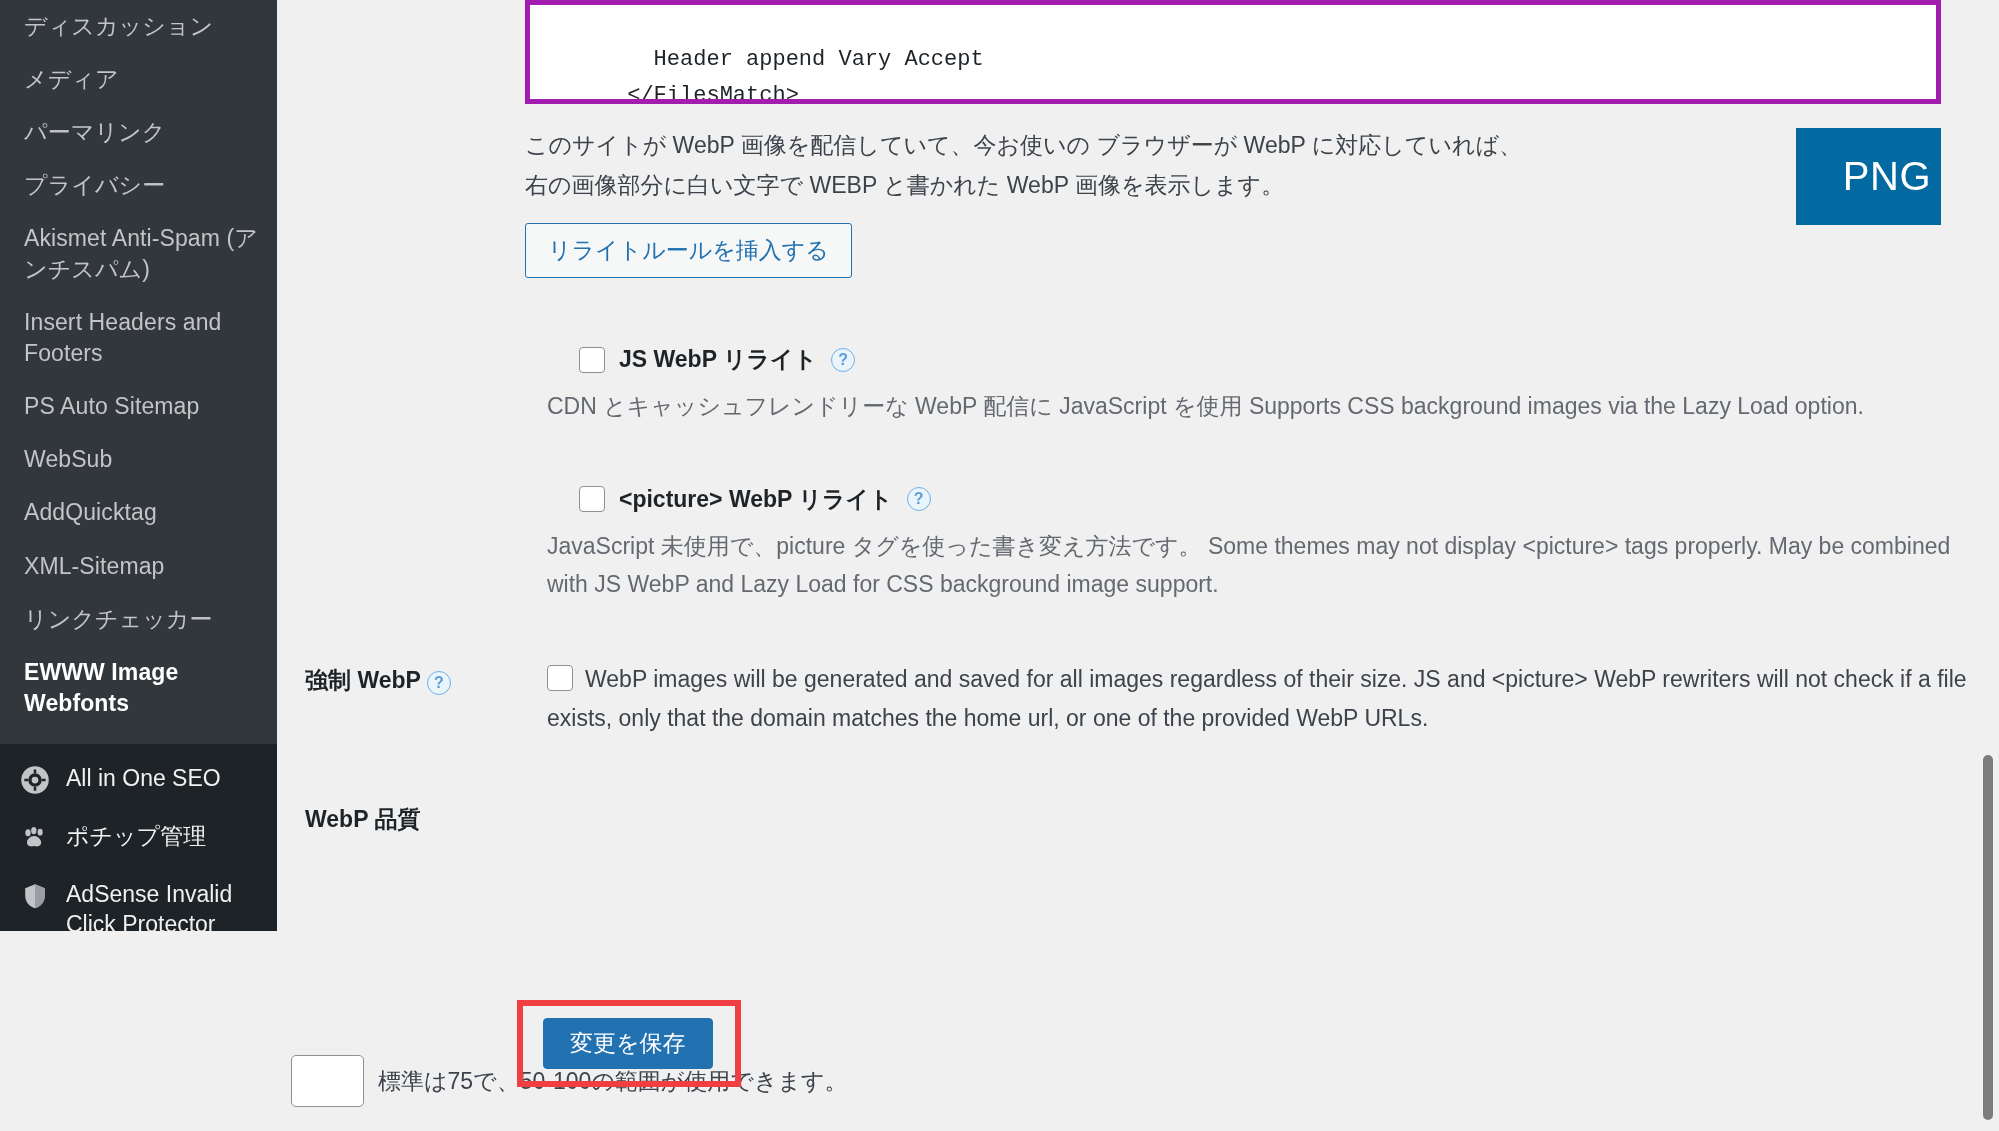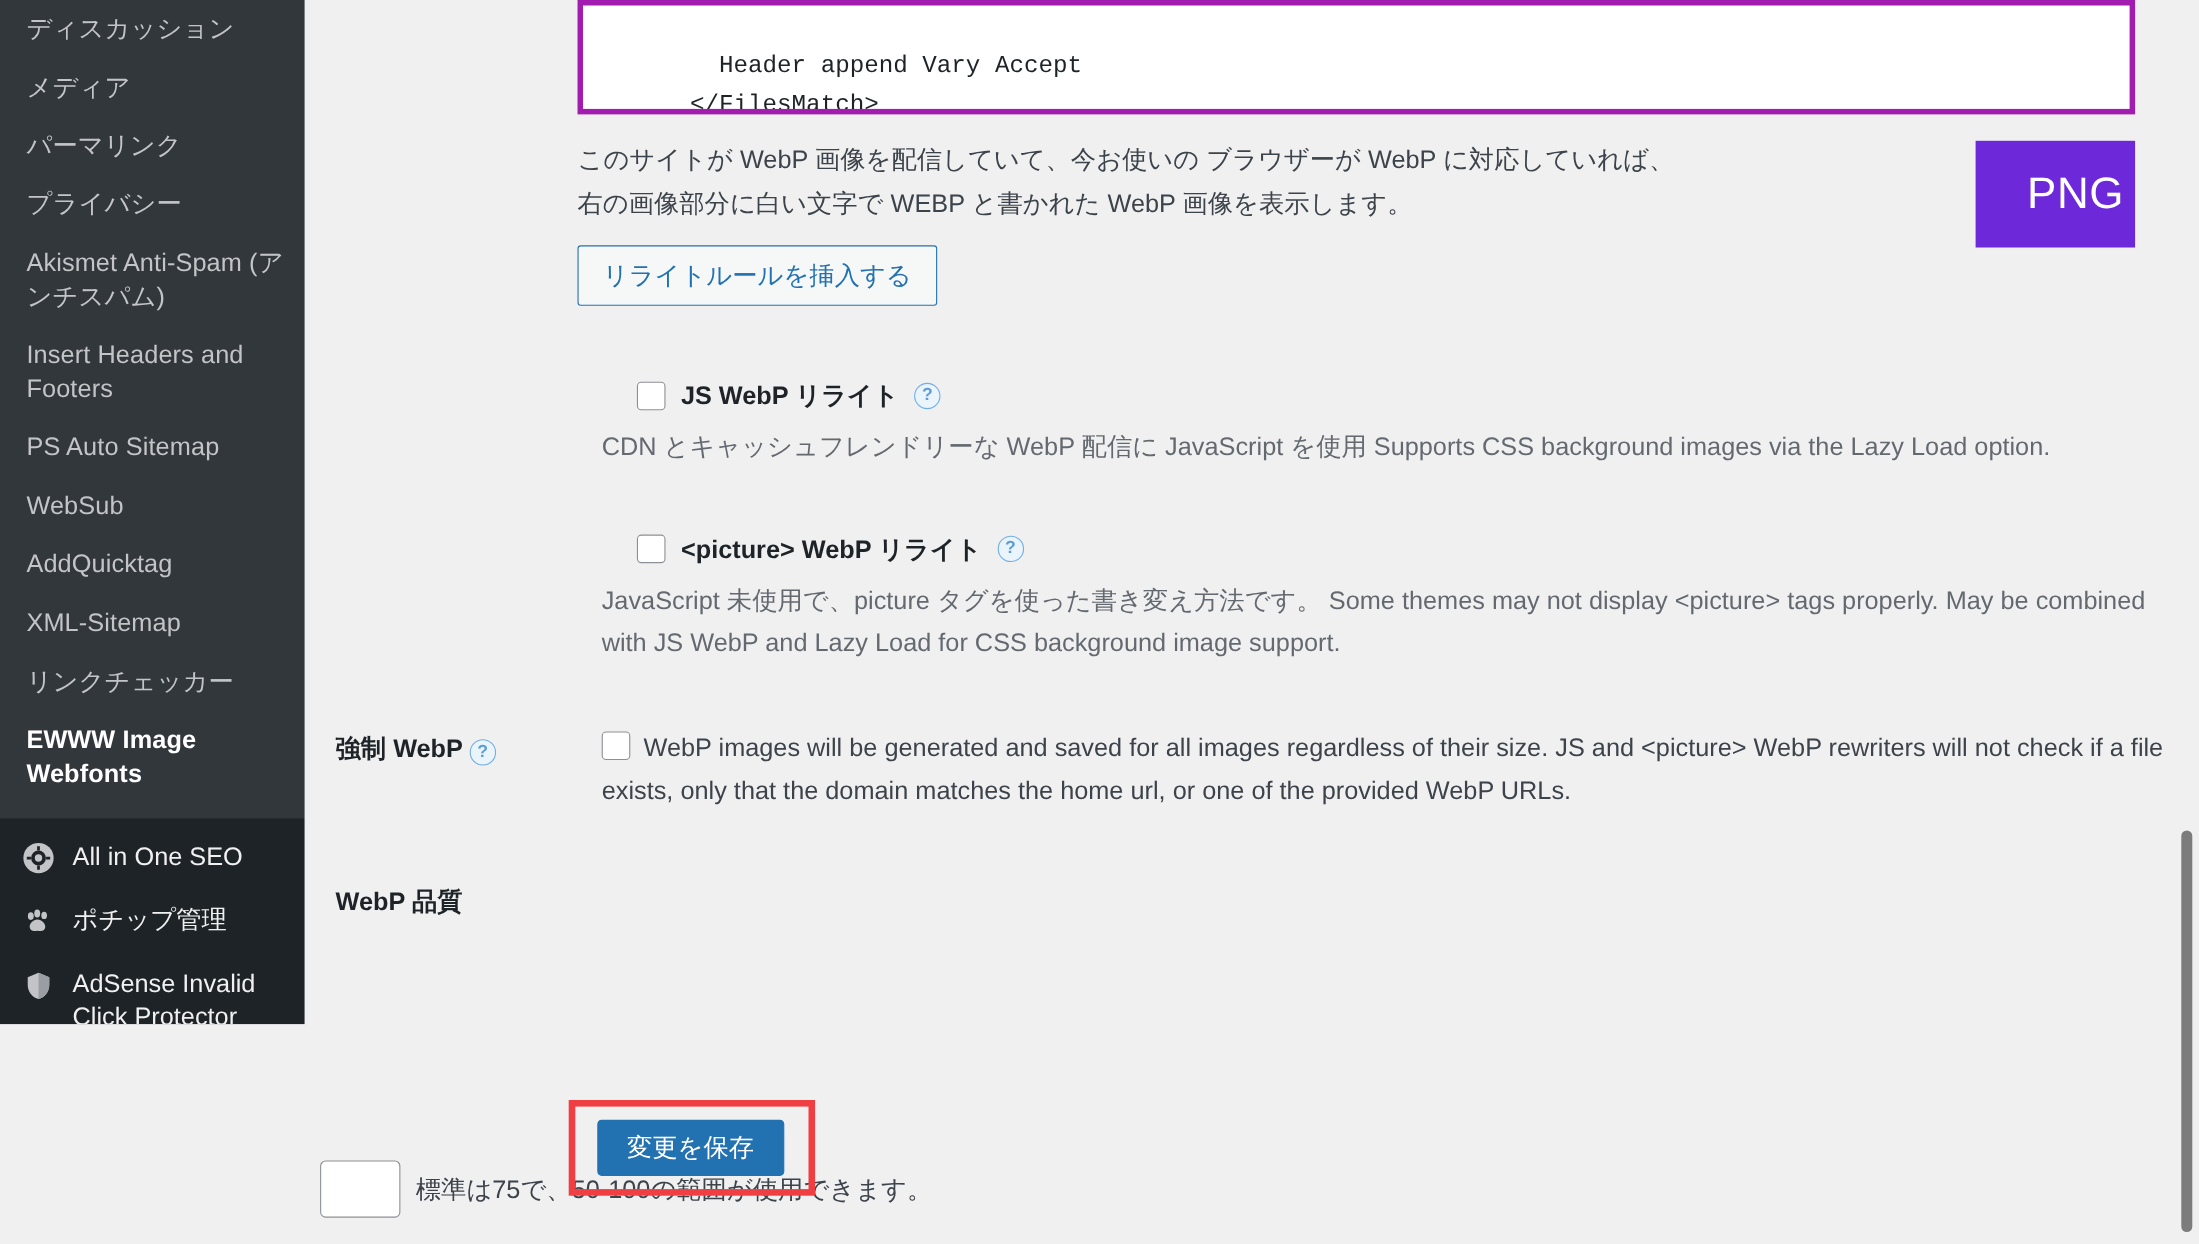--- a/index.html
+++ b/index.html
@@ -71,21 +71,21 @@
   .desc-wrap {
     margin: 0 58px 0 248px; padding-top: 22px;
     display: flex; align-items: flex-start; 
   }
   .desc-text {
     flex: 1 1 auto;
     font-size: 23px; line-height: 1.72; color: #3c434a;
   }
   .png-badge {
     flex: 0 0 145px; width: 145px; height: 97px;
-    background: #6d28d9; color: #fff;
+    background: #0369a1; color: #fff;
     display: flex; align-items: center; justify-content: flex-end;
     padding-right: 10px;
     font-size: 40px; font-weight: 400; letter-spacing: .5px;
     margin-top: 2px;
   }
 
   .btn-secondary {
     display: inline-block;
     background: #f6f7f7; border: 1px solid #2271b1; border-radius: 3px;
     color: #2271b1; font-size: 23px; line-height: 1;

